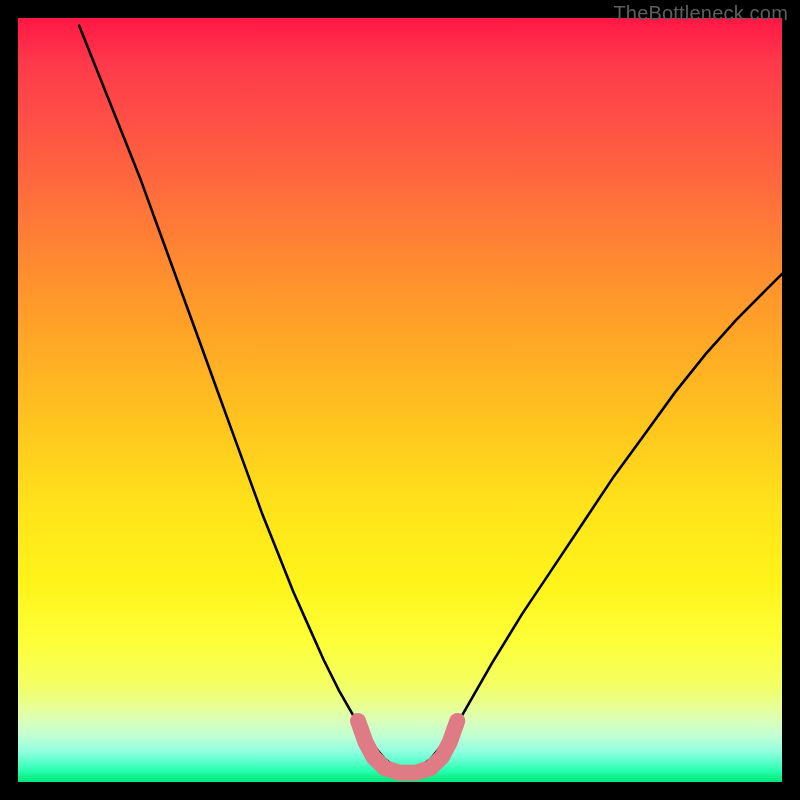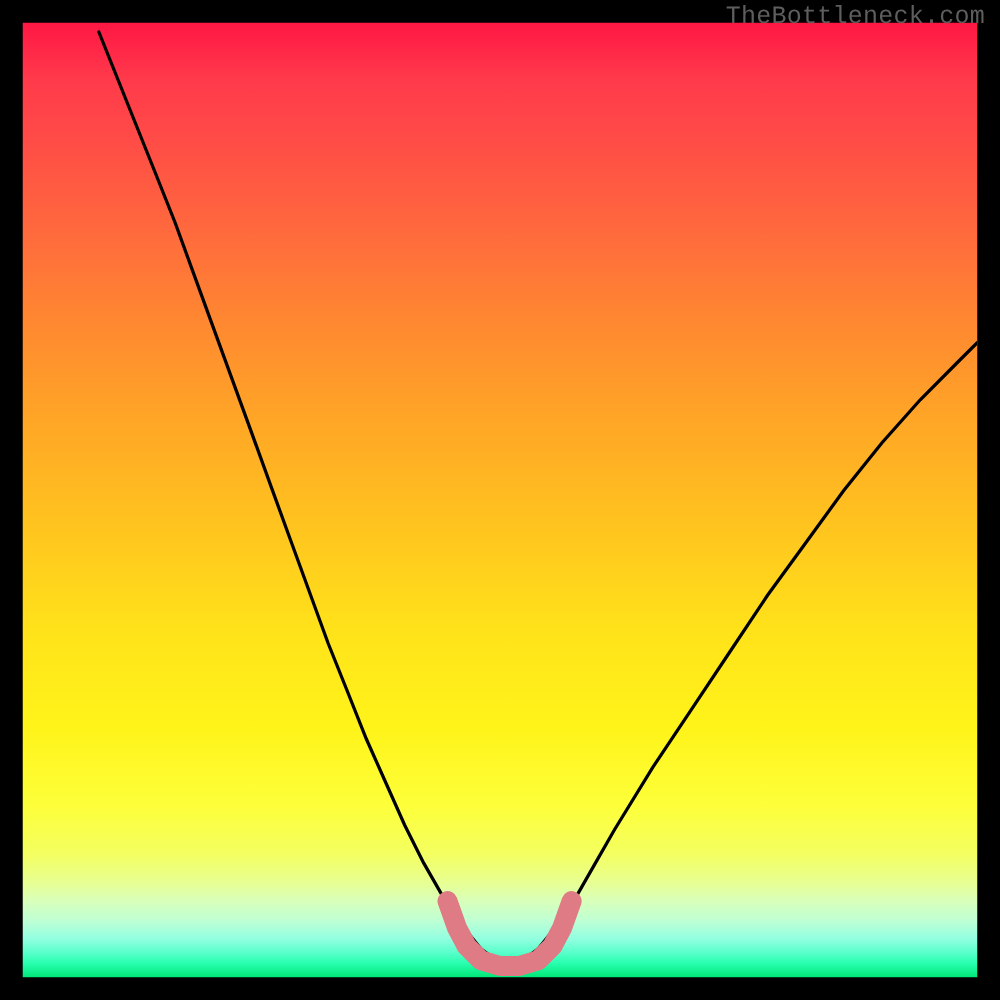--- a/index.html
+++ b/index.html
@@ -53,21 +53,21 @@
   .curve-svg {
     position: absolute;
     left: 0; top: 0;
     width: 100%; height: 100%;
   }
   .watermark {
     position: absolute;
     top: 2px;
     right: 12px;
     color: #5e5e5e;
-    font-family: Liberation Mono, monospace;
+    font-family: Liberation Sans, sans-serif;
     font-size: 20px;
     letter-spacing: 0.2px;
     user-select: none;
   }
 </style>
 </head>
 <body>
 
 <div class="stage">
   <div class="plot-area">

